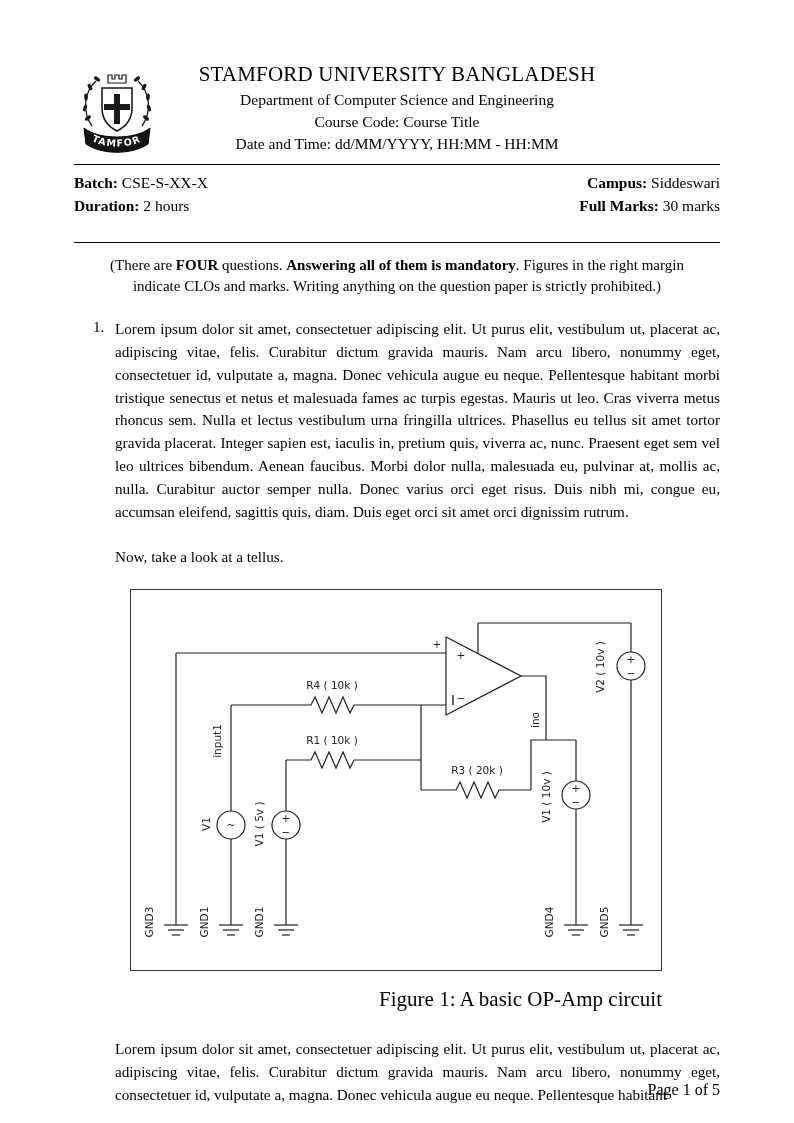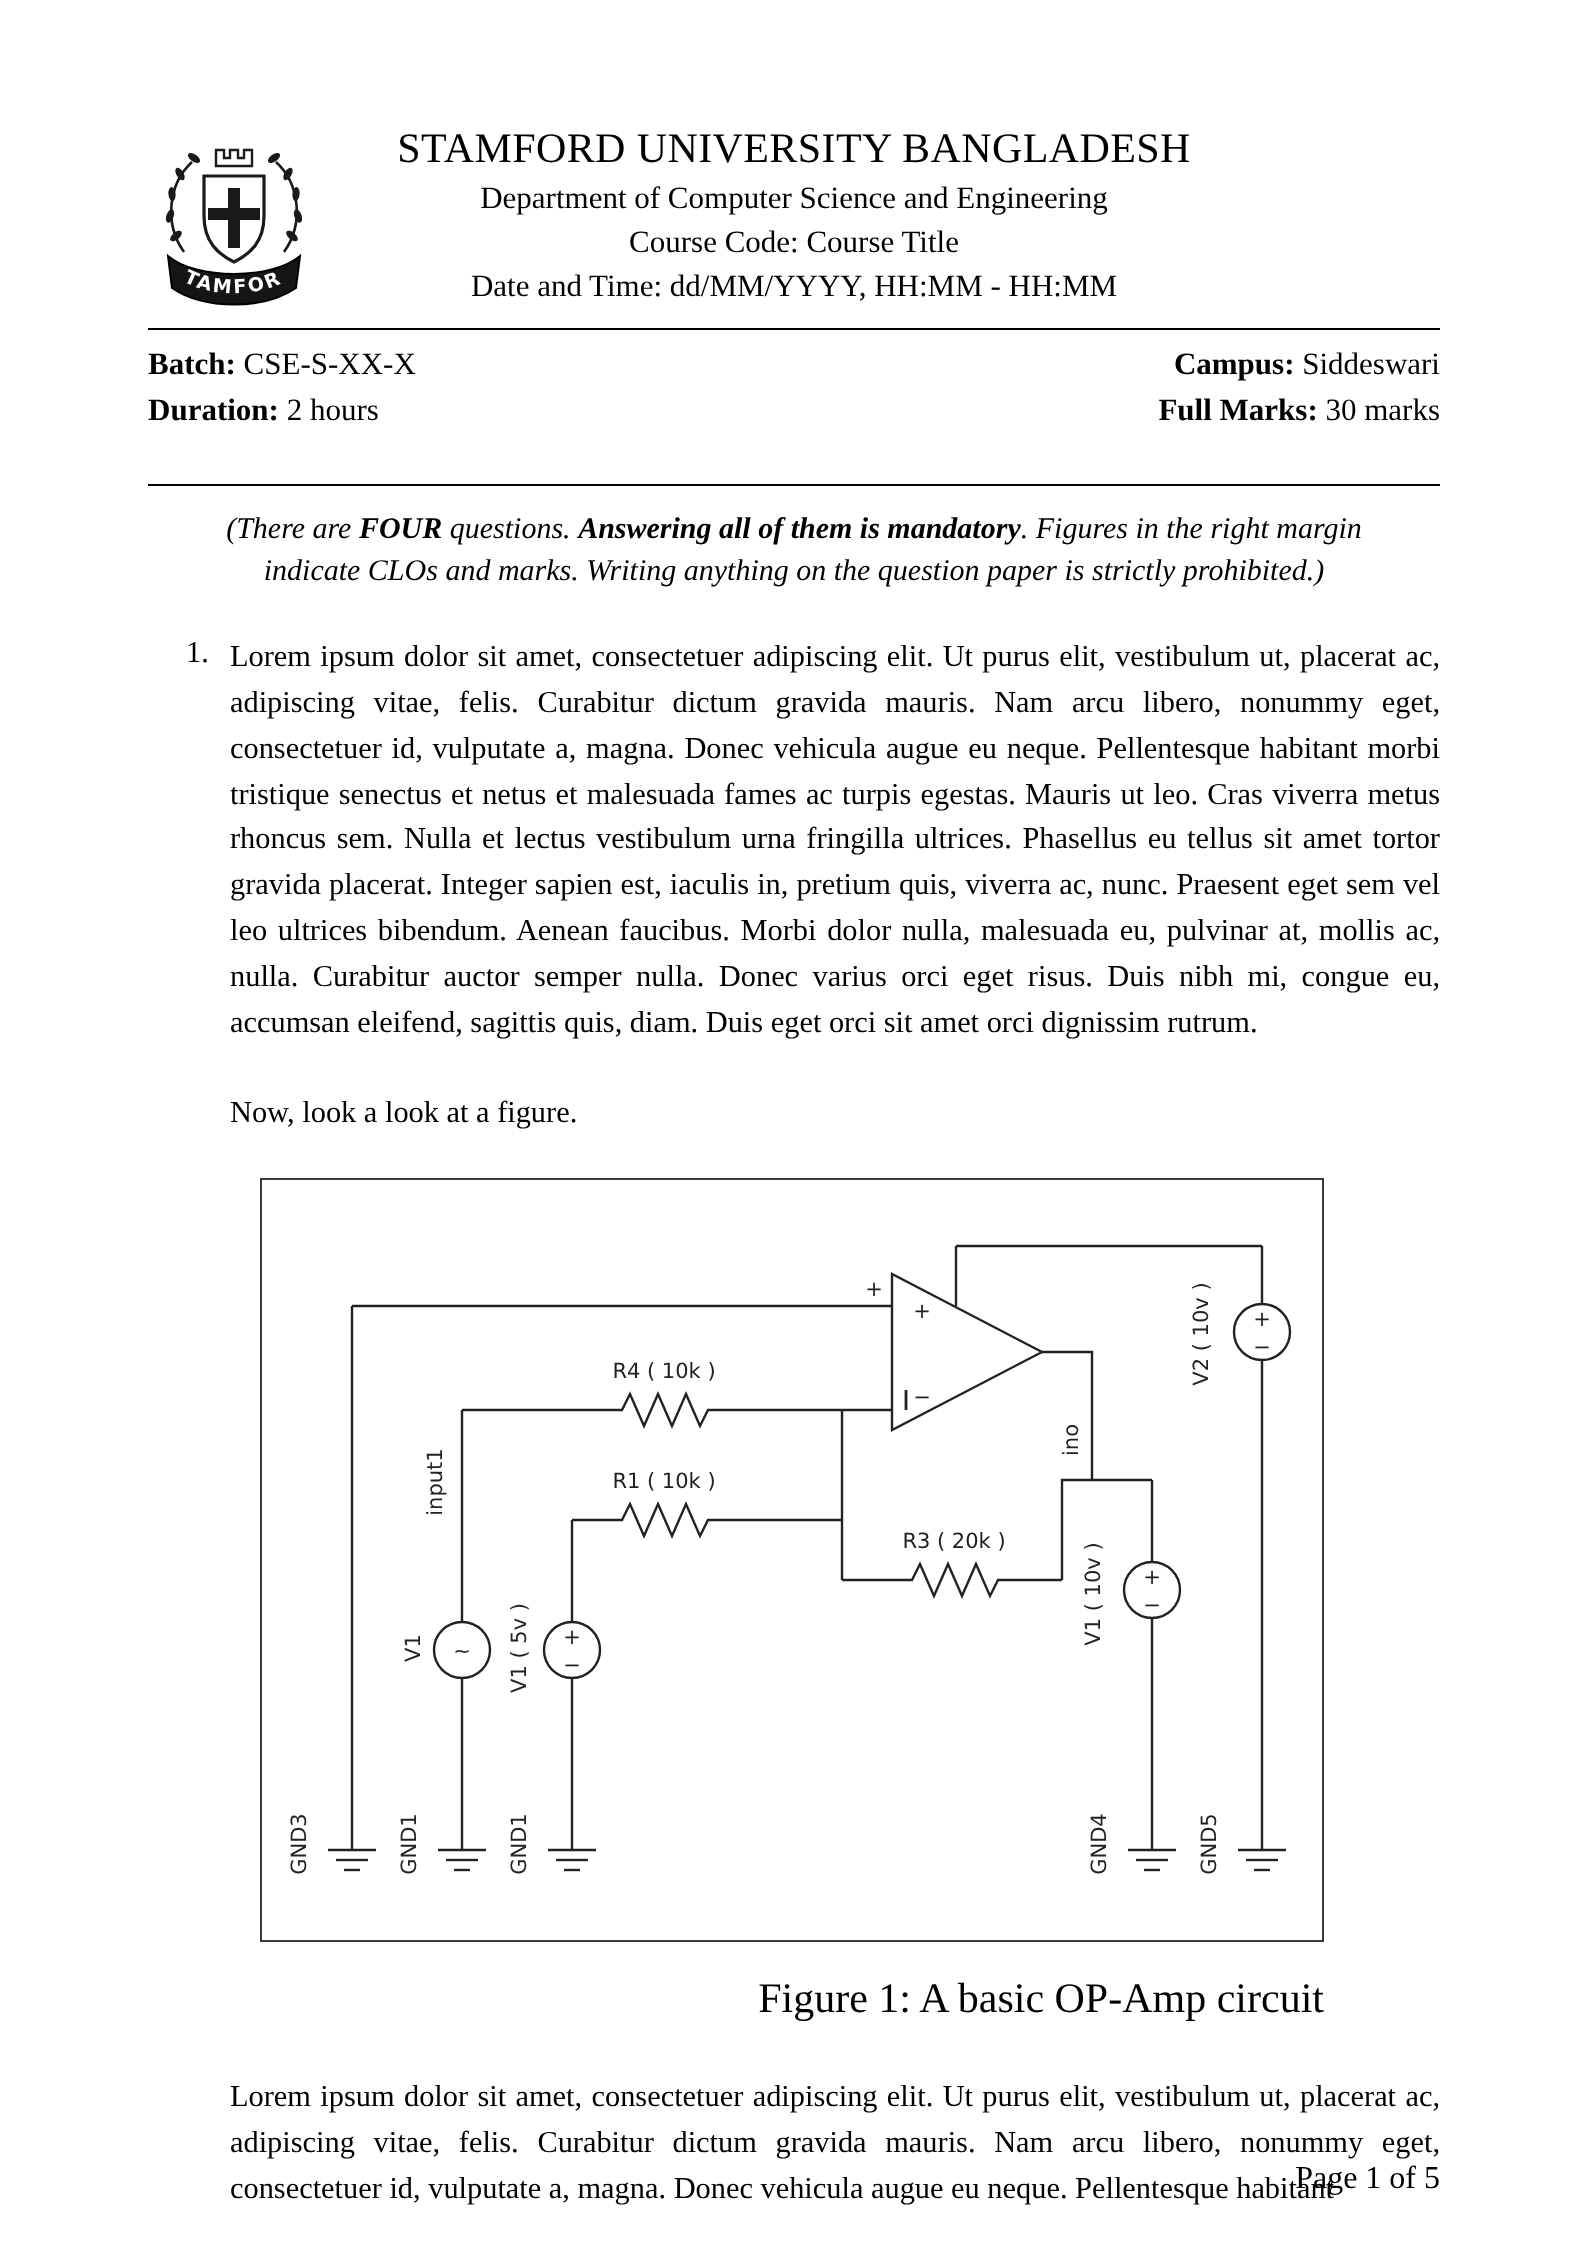--- a/index.html
+++ b/index.html
@@ -19,21 +19,21 @@
   
   .meta {
     margin-top:9px; border-top:1px solid #000; border-bottom:1.6px solid #000;
     padding:6px 0 24px 0; display:flex; justify-content:space-between;
     font-size:15.5px; line-height:1.5;
   }
   .meta-right { text-align:right; }
 
   
   .instructions {
-    font-style:italic; text-align:center; font-size:15px; line-height:1.45;
+    text-align:center; font-size:15px; line-height:1.45;
     padding:12px 14px 0 14px;
   }
 
   
   .question { display:flex; margin-top:20px; font-size:15.2px; }
   .qnum { margin-left:19px; width:22px; flex:0 0 22px; }
   .qbody { flex:1; }
   .qbody p { text-align:justify; line-height:1.5; }
   .fig-intro { margin-top:23px; text-align:left !important; }
 
@@ -105,21 +105,21 @@
       <div><b>Full Marks:</b> <span>30 marks</span></div>
     </div>
   </div>
 
   <p class="instructions"><span>(There are </span><b>FOUR</b><span> questions. </span><b>Answering all of them is mandatory</b><span>. Figures in the right margin indicate CLOs and marks. Writing anything on the question paper is strictly prohibited.)</span></p>
 
   <div class="question">
     <span class="qnum">1.</span>
     <div class="qbody">
       <p>Lorem ipsum dolor sit amet, consectetuer adipiscing elit. Ut purus elit, vestibulum ut, placerat ac, adipiscing vitae, felis. Curabitur dictum gravida mauris. Nam arcu libero, nonummy eget, consectetuer id, vulputate a, magna. Donec vehicula augue eu neque. Pellentesque habitant morbi tristique senectus et netus et malesuada fames ac turpis egestas. Mauris ut leo. Cras viverra metus rhoncus sem. Nulla et lectus vestibulum urna fringilla ultrices. Phasellus eu tellus sit amet tortor gravida placerat. Integer sapien est, iaculis in, pretium quis, viverra ac, nunc. Praesent eget sem vel leo ultrices bibendum. Aenean faucibus. Morbi dolor nulla, malesuada eu, pulvinar at, mollis ac, nulla. Curabitur auctor semper nulla. Donec varius orci eget risus. Duis nibh mi, congue eu, accumsan eleifend, sagittis quis, diam. Duis eget orci sit amet orci dignissim rutrum.</p>
-      <p class="fig-intro">Now, look a look at a figure.</p>
+      <p class="fig-intro">Now, take a look at a tellus.</p>
     </div>
   </div>
 
   <div class="figure-wrap">
     <svg class="circuit" viewBox="0 0 530 380" width="530" height="380">
       <g stroke="#222" stroke-width="1.2" fill="none">
 
         <path d="M45,63 H315"></path>
         <path d="M45,63 V335"></path>
 

